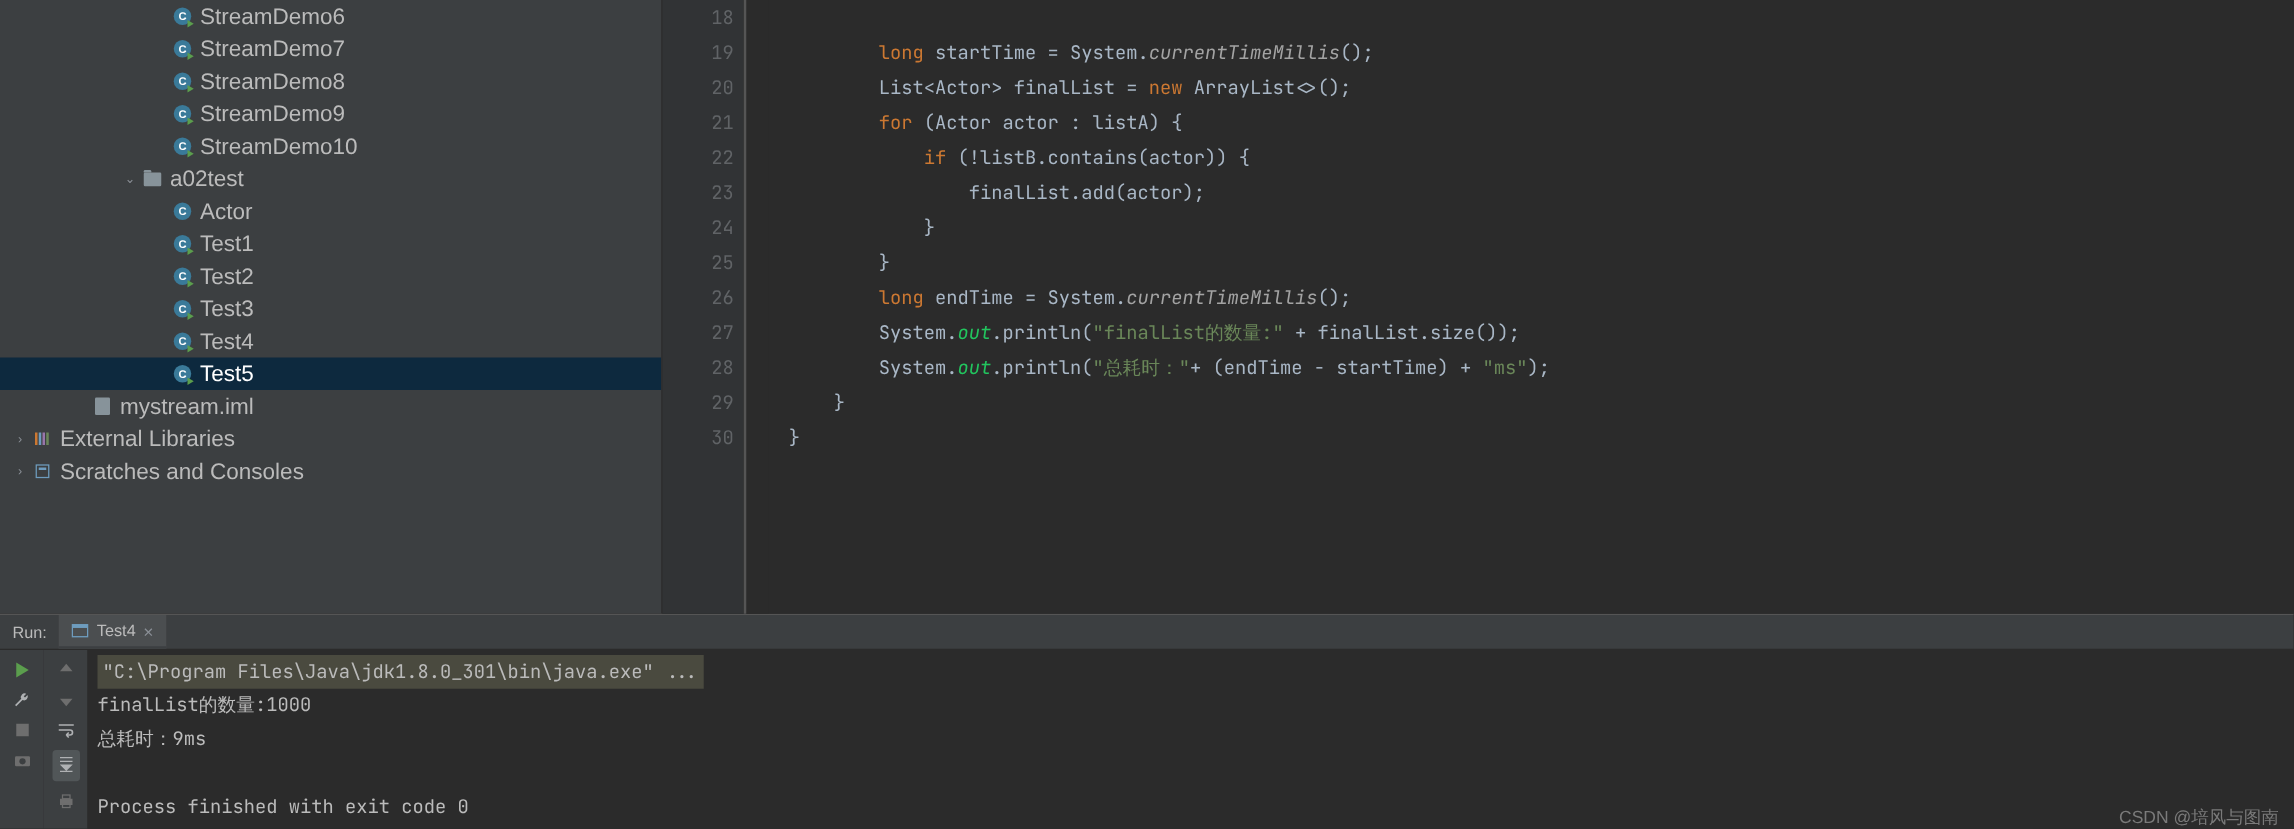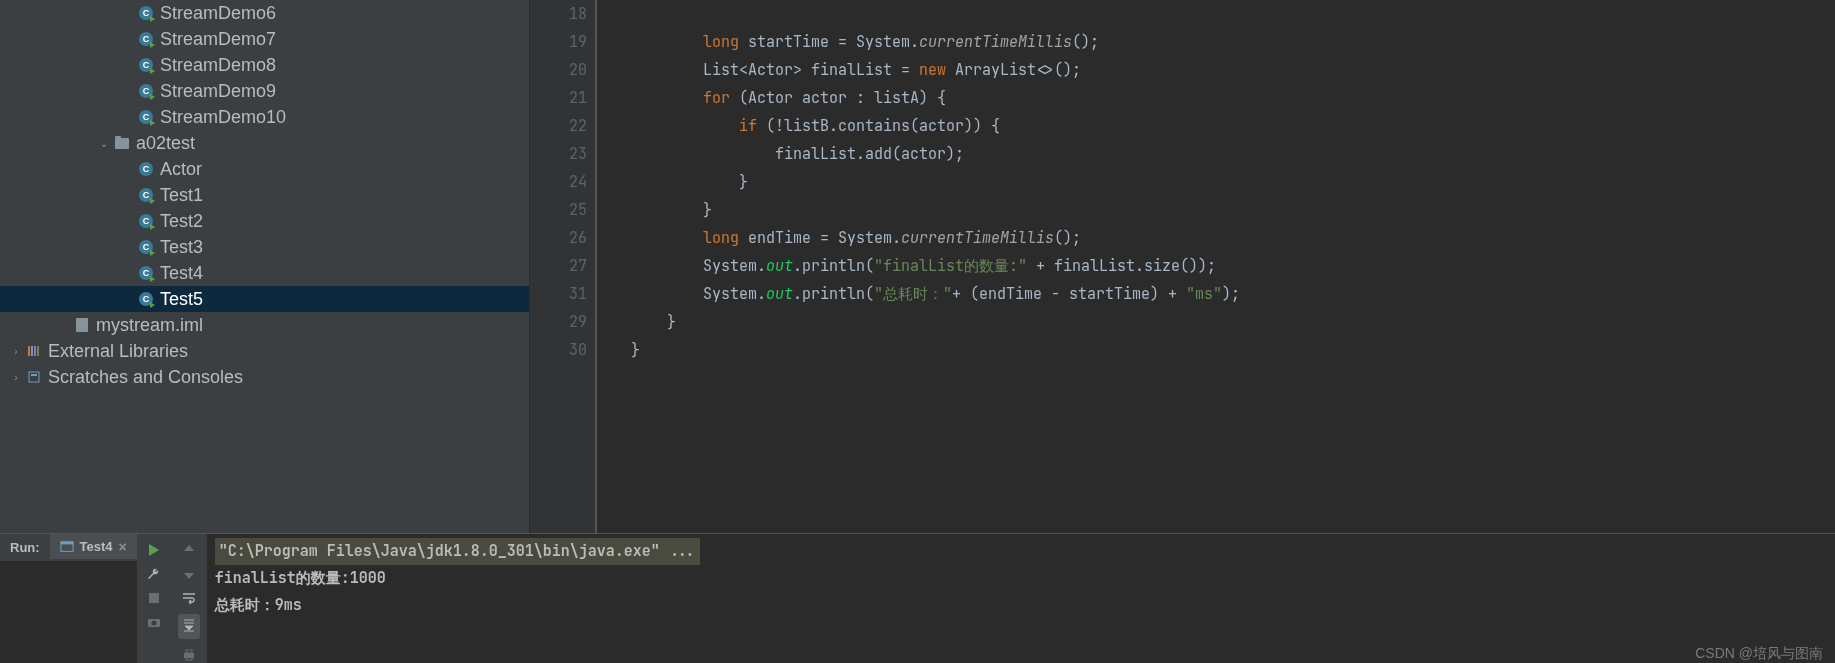--- a/index.html
+++ b/index.html
@@ -113,22 +113,21 @@
 .code-lines .line { height: 28px; }
 .kw { color: #cc7832; }
 .str { color: #6a8759; }
 .field { color: #22c55e; font-style: italic; }
 .method-it { color: #a3a3a3; font-style: italic; }
 
 .bottom-panel {
   background: #2b2b2b;
   border-top: 1px solid #555;
   display: flex;
-  flex-direction: row;
-  font-weight: bold;
+  flex-direction: column;
 }
 .tool-header {
   height: 28px;
   background: #3c3f41;
   display: flex;
   align-items: center;
   border-bottom: 1px solid #2b2b2b;
   font-size: 13px;
   color: #bbb;
 }
@@ -298,21 +297,21 @@
         <div>18</div>
         <div>19</div>
         <div>20</div>
         <div>21</div>
         <div>22</div>
         <div>23</div>
         <div>24</div>
         <div>25</div>
         <div>26</div>
         <div>27</div>
-        <div>31</div>
+        <div>28</div>
         <div>29</div>
         <div>30</div>
       </div>
     <div class="fold-col"></div>
     <div class="code-lines" id="codeLines"><div class="line">&nbsp;</div><div class="line"><span>        </span><span class="kw">long</span><span> startTime = System.</span><span class="method-it">currentTimeMillis</span><span>();</span></div><div class="line"><span>        List&lt;Actor&gt; finalList = </span><span class="kw">new</span><span> ArrayList&lt;&gt;();</span></div><div class="line"><span>        </span><span class="kw">for</span><span> (Actor actor : listA) {</span></div><div class="line"><span>            </span><span class="kw">if</span><span> (!listB.contains(actor)) {</span></div><div class="line"><span>                finalList.add(actor);</span></div><div class="line"><span>            }</span></div><div class="line"><span>        }</span></div><div class="line"><span>        </span><span class="kw">long</span><span> endTime = System.</span><span class="method-it">currentTimeMillis</span><span>();</span></div><div class="line"><span>        System.</span><span class="field">out</span><span>.println(</span><span class="str">"finalList的数量:"</span><span> + finalList.size());</span></div><div class="line"><span>        System.</span><span class="field">out</span><span>.println(</span><span class="str">"总耗时："</span><span>+ (endTime - startTime) + </span><span class="str">"ms"</span><span>);</span></div><div class="line"><span>    }</span></div><div class="line"><span>}</span></div></div>
   </div>
 </div>
 
 <div class="bottom-panel">
   <div class="tool-header">
@@ -359,17 +358,18 @@
           <rect x="3" y="6" width="10" height="5" fill="#6e6e6e"></rect>
           <rect x="5" y="3" width="6" height="3" fill="none" stroke="#6e6e6e"></rect>
           <rect x="5" y="10" width="6" height="3" fill="none" stroke="#6e6e6e"></rect>
         </svg>
     </div>
     <div class="console-output">
       <div><span class="cmd-line">"C:\Program Files\Java\jdk1.8.0_301\bin\java.exe" ...</span></div>
       <div>finalList的数量:1000</div>
       <div>总耗时：9ms</div>
       <div>&nbsp;</div>
+      <div>Process finished with exit code 0</div>
     </div>
   </div>
 </div>
 
 <div class="watermark">CSDN @培风与图南</div>
 
 </body></html>

